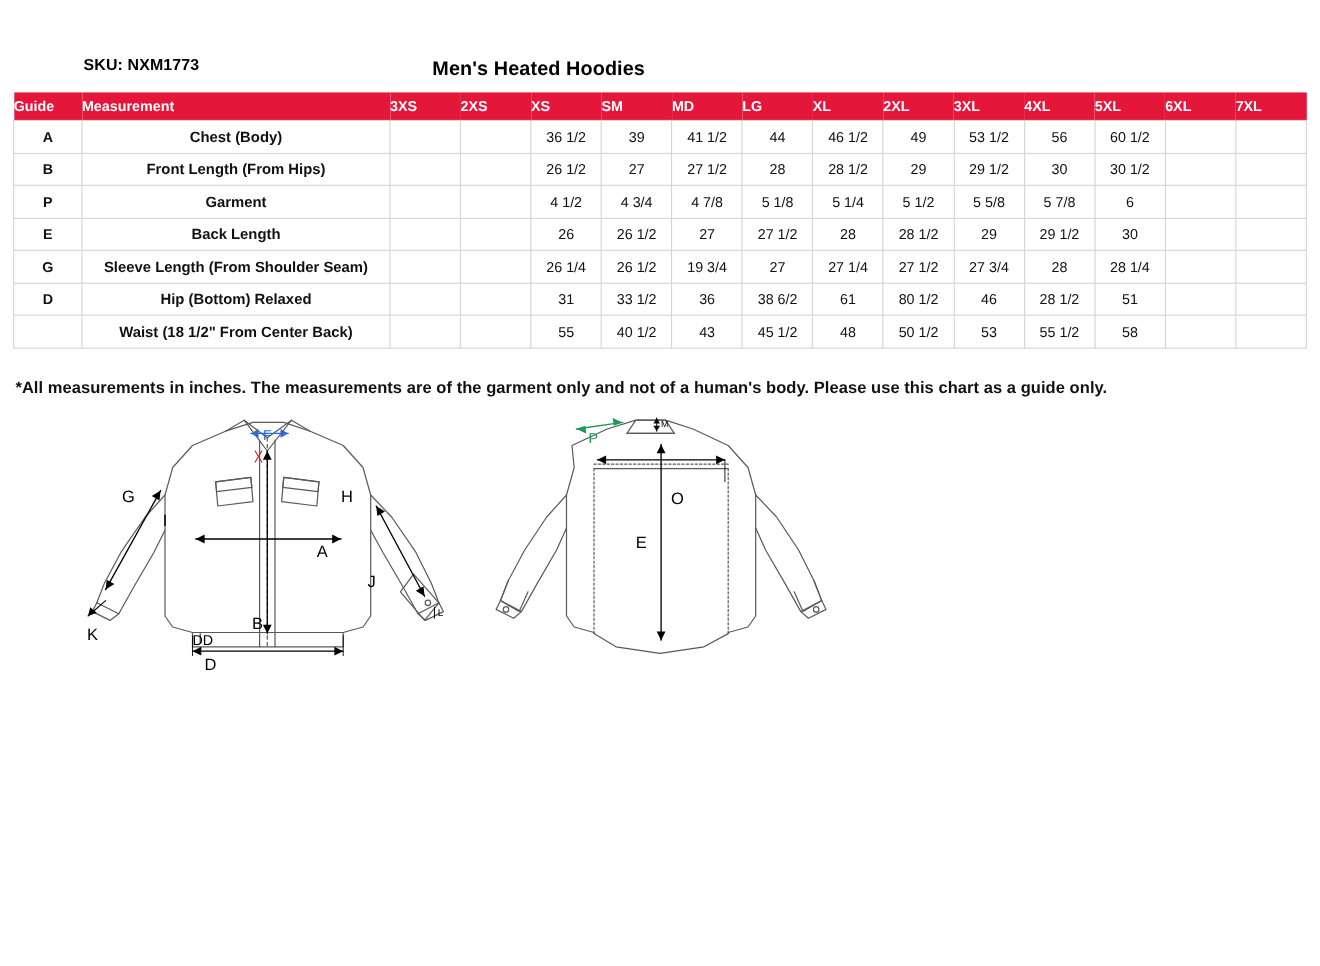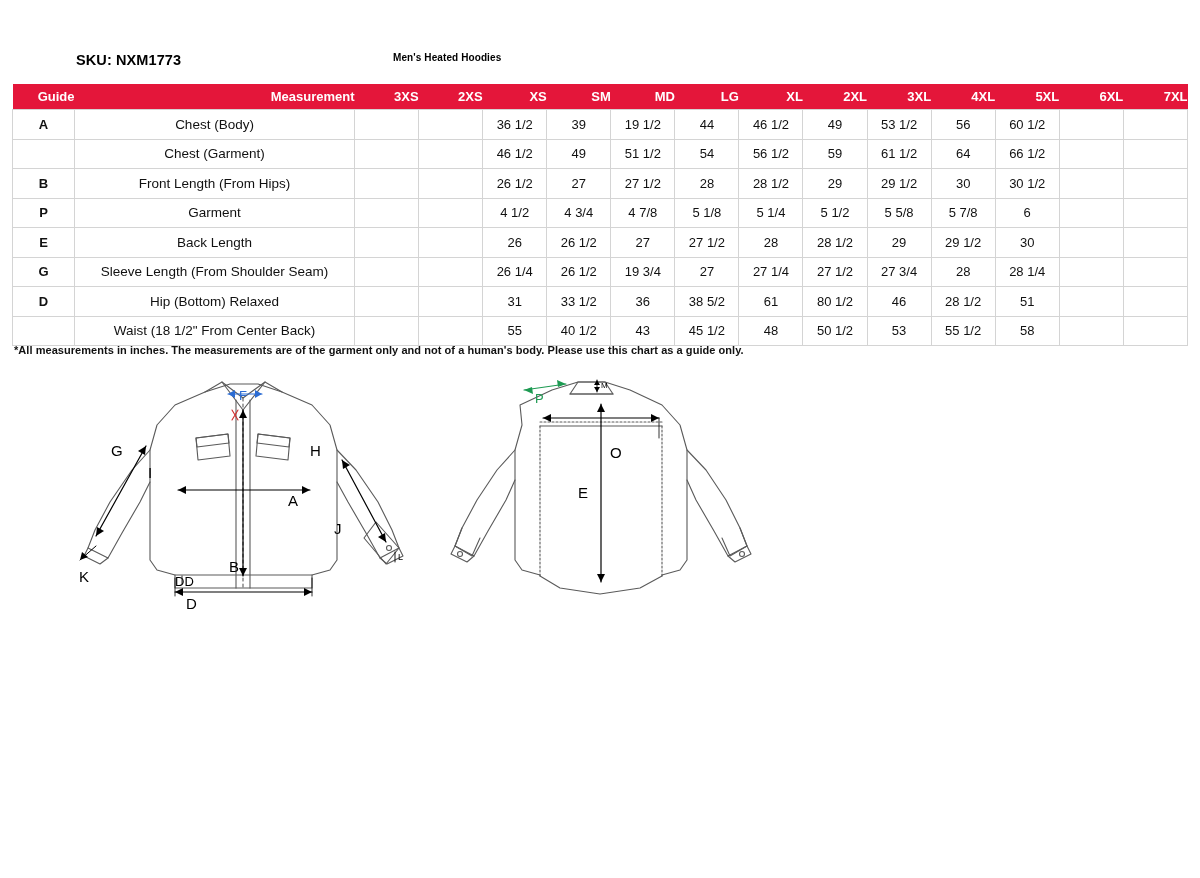--- a/index.html
+++ b/index.html
@@ -33,71 +33,71 @@
     left: 76px;
     top: 0;
     font-size: 14.5px;
     font-weight: bold;
     letter-spacing: 0.1px;
   }
   .product {
     position: absolute;
     left: 393px;
     top: 0;
-    font-size: 10px;
+    font-size: 18px;
     font-weight: bold;
     letter-spacing: 0.1px;
   }
   
   table.size-chart {
     position: absolute;
     top: 84px;
     left: 12px;
     width: 1176px;
     border-collapse: collapse;
     table-layout: fixed;
     font-size: 13px;
   }
   table.size-chart thead th {
     background: #e4163a;
     color: #ffffff;
     font-weight: bold;
     font-size: 13px;
     height: 25px;
     padding: 0;
-    text-align: right;
+    text-align: left;
     border: none;
     vertical-align: middle;
   }
   table.size-chart tbody td {
     border: 1px solid #d4d4d4;
     height: 28.5px;
     padding: 0 2px;
     text-align: center;
     vertical-align: middle;
     font-size: 13px;
     color: #111;
   }
   table.size-chart tbody td.guide {
     font-weight: bold;
     font-size: 13px;
   }
   table.size-chart tbody td.measurement {
-    font-weight: normal;
+    font-weight: bold;
     font-size: 13.5px;
   }
   
   col.c-guide   { width: 60px; }
   col.c-meas    { width: 271px; }
   col.c-size    { width: 62px; }
   .note {
     position: absolute;
     top: 344px;
     left: 14px;
-    font-size: 11px;
+    font-size: 15px;
     font-weight: bold;
     color: #111;
     letter-spacing: 0.05px;
   }
   
   .diagram {
     position: absolute;
     top: 370px;
     left: 0;
     width: 1200px;
@@ -153,44 +153,27 @@
       </tr>
     </thead>
     <tbody>
       <tr>
         <td class="guide">A</td>
         <td class="measurement">Chest (Body)</td>
         <td></td>
         <td></td>
         <td>36 1/2</td>
         <td>39</td>
-        <td>19 1/2</td>
+        <td>41 1/2</td>
         <td>44</td>
         <td>46 1/2</td>
         <td>49</td>
         <td>53 1/2</td>
         <td>56</td>
         <td>60 1/2</td>
-        <td></td>
-        <td></td>
-      </tr>
-      <tr>
-        <td class="guide"></td>
-        <td class="measurement">Chest (Garment)</td>
-        <td></td>
-        <td></td>
-        <td>46 1/2</td>
-        <td>49</td>
-        <td>51 1/2</td>
-        <td>54</td>
-        <td>56 1/2</td>
-        <td>59</td>
-        <td>61 1/2</td>
-        <td>64</td>
-        <td>66 1/2</td>
         <td></td>
         <td></td>
       </tr>
       <tr>
         <td class="guide">B</td>
         <td class="measurement">Front Length (From Hips)</td>
         <td></td>
         <td></td>
         <td>26 1/2</td>
         <td>27</td>
@@ -256,21 +239,21 @@
         <td></td>
       </tr>
       <tr>
         <td class="guide">D</td>
         <td class="measurement">Hip (Bottom) Relaxed</td>
         <td></td>
         <td></td>
         <td>31</td>
         <td>33 1/2</td>
         <td>36</td>
-        <td>38 5/2</td>
+        <td>38 6/2</td>
         <td>61</td>
         <td>80 1/2</td>
         <td>46</td>
         <td>28 1/2</td>
         <td>51</td>
         <td></td>
         <td></td>
       </tr>
       <tr>
         <td class="guide"></td>

